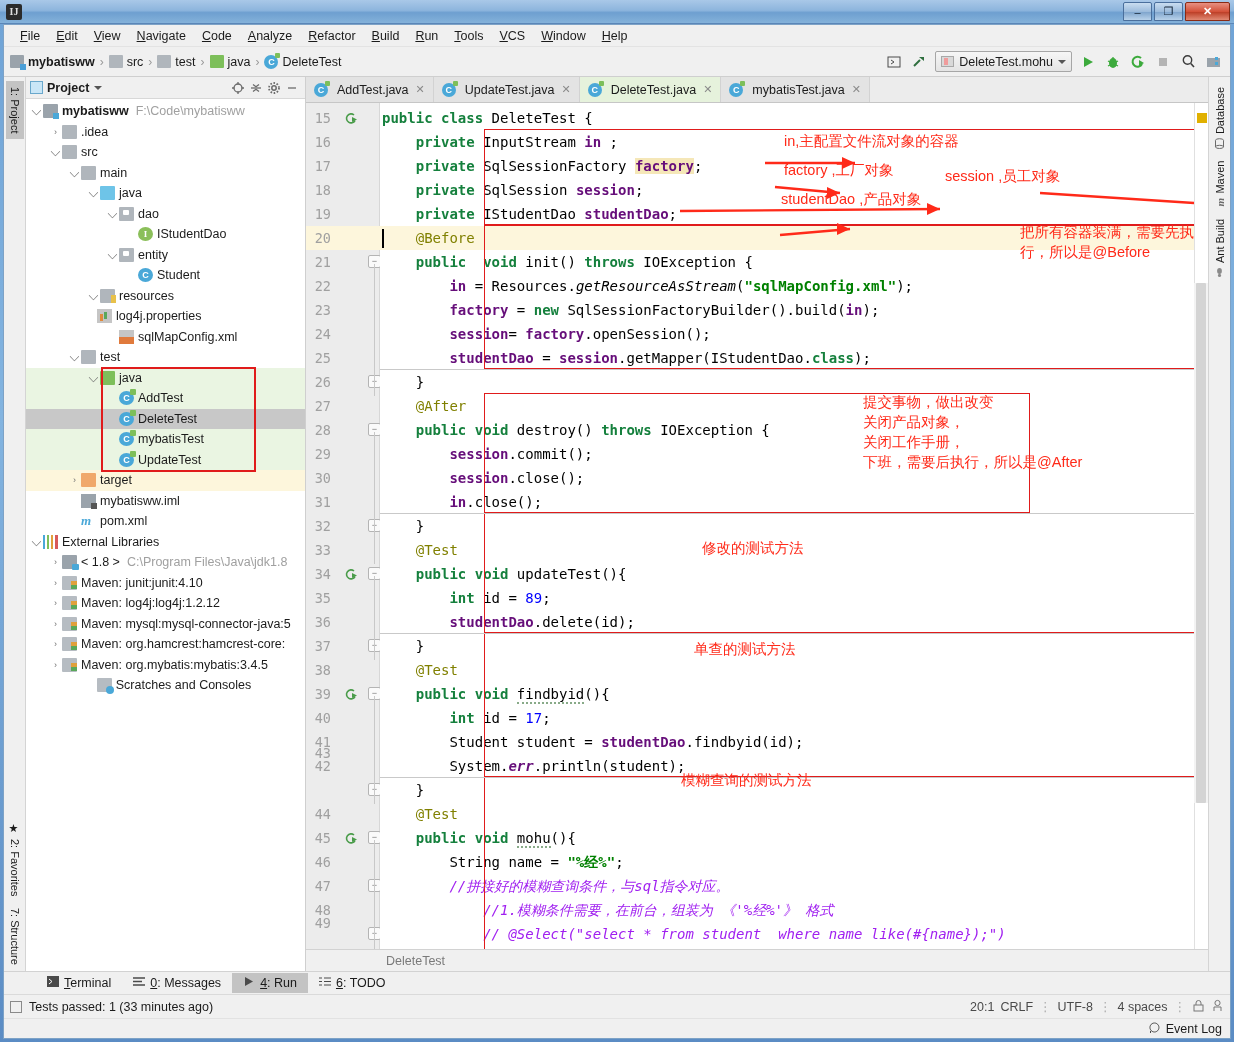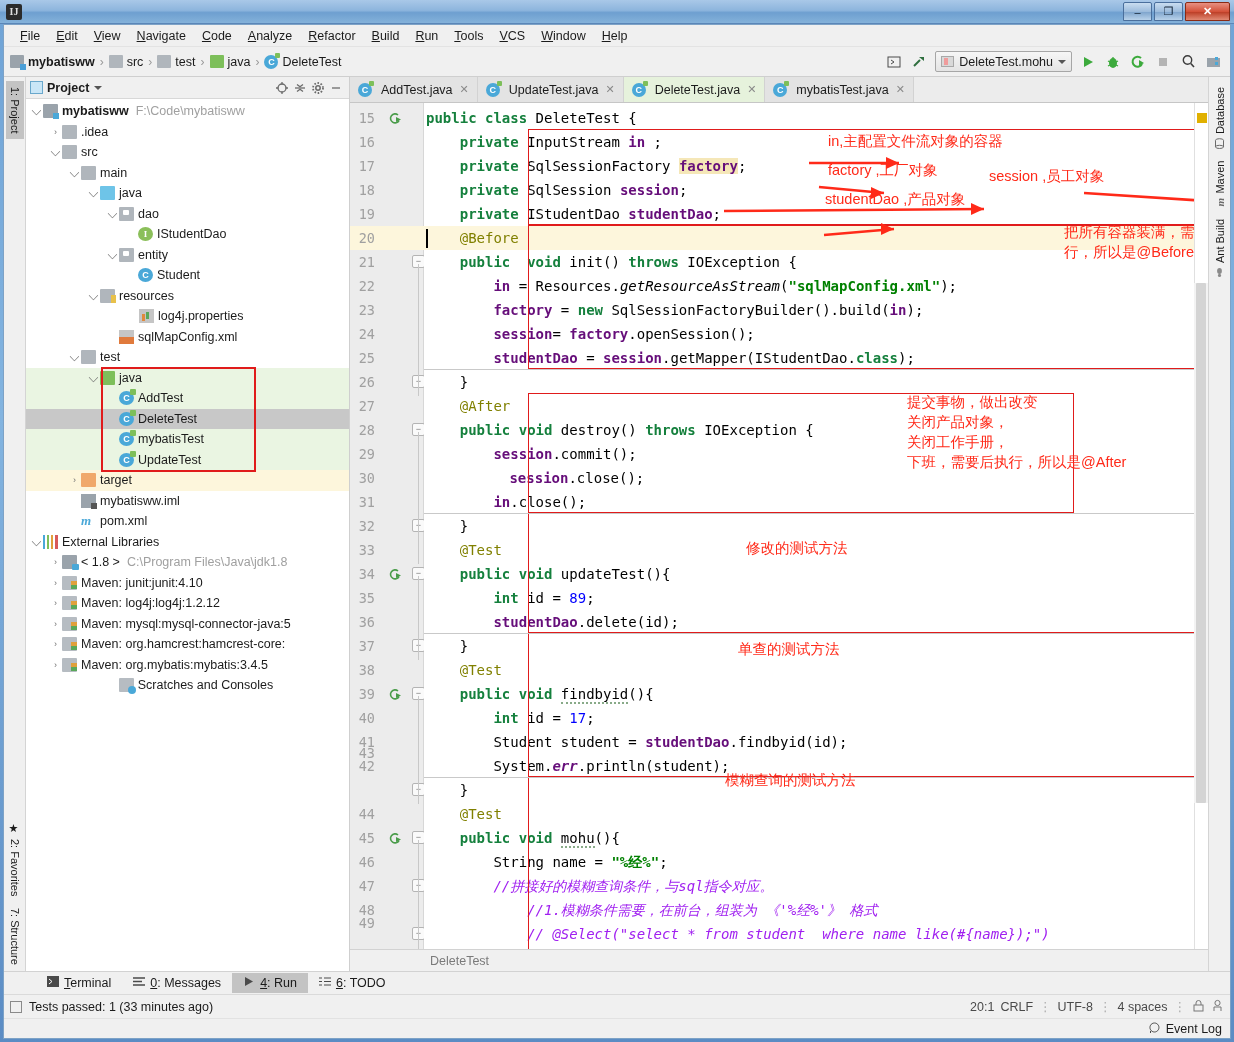--- a/index.html
+++ b/index.html
@@ -96,21 +96,21 @@
   }
   .vstrip.right { border-right: none; border-left: 1px solid #d4d4d4; }
   .vtab {
     writing-mode: vertical-rl; font-size: 11px; color: #1b1b1b;
     padding: 6px 3px; white-space: nowrap; display:flex; align-items:center; gap:4px;
   }
   .vtab.active { background: #c3c3c3; }
   .vtab.flip { writing-mode: vertical-rl; transform: rotate(180deg); }
   
   #project {
-    width: 324px; background: #fff; display: flex; flex-direction: column;
+    width: 280px; background: #fff; display: flex; flex-direction: column;
     border-right: 1px solid #cfcfcf;
   }
   #project-head {
     height: 22px; background: #f0f0f0; display: flex; align-items: center;
     padding: 0 4px; border-bottom: 1px solid #d8d8d8;
   }
   #project-head .ptitle { font-size: 12.5px; font-weight: bold; color: #1b1b1b; margin-left: 4px; }
   #project-head .pcaret { margin-left: 5px; }
   .phico { width:13px;height:13px;background:#c9e6f7;border:1px solid #6aa8cc; }
   #project-head .spacer { margin-left: auto; }
@@ -442,21 +442,21 @@
             <div class="node" style="padding-left: 99px;">
               <span class="arrow"></span>
               <span class="nico i-class">C</span>
               <span class="nlbl">Student</span>
             </div>
             <div class="node" style="padding-left: 61px;">
               <span class="arrow" style="font-size: 13px;">⌵</span>
               <span class="nico f-res"></span>
               <span class="nlbl">resources</span>
             </div>
-            <div class="node" style="padding-left: 100px;">
+            <div class="node" style="padding-left: 58px;">
               <span class="arrow"></span>
               <span class="nico i-props"></span>
               <span class="nlbl">log4j.properties</span>
             </div>
             <div class="node" style="padding-left: 80px;">
               <span class="arrow"></span>
               <span class="nico i-xml">
                 <span style="position:absolute;left:0;bottom:0;width:15px;height:7px;background:#e07a3c;color:#fff;font-size:6px;line-height:7px;text-align:center;">&lt;&gt;</span>
               </span>
               <span class="nlbl">sqlMapConfig.xml</span>
@@ -657,21 +657,21 @@
               <div class="cline" style="top: 123px; left: 2px;"><span class="an">    @Before</span></div>
               <div class="cline" style="top: 147px; left: 2px;"><span class="k">    public  void </span><span class="plain">init() </span><span class="k">throws </span><span class="plain">IOException {</span></div>
               <div class="cline" style="top: 171px; left: 2px;"><span class="f">        in </span><span class="plain">= Resources.</span><span class="si">getResourceAsStream</span><span class="plain">(</span><span class="s">"sqlMapConfig.xml"</span><span class="plain">);</span></div>
               <div class="cline" style="top: 195px; left: 2px;"><span class="f">        factory </span><span class="plain">= </span><span class="k">new </span><span class="plain">SqlSessionFactoryBuilder().build(</span><span class="f">in</span><span class="plain">);</span></div>
               <div class="cline" style="top: 219px; left: 2px;"><span class="f">        session</span><span class="plain">= </span><span class="f">factory</span><span class="plain">.openSession();</span></div>
               <div class="cline" style="top: 243px; left: 2px;"><span class="f">        studentDao </span><span class="plain">= </span><span class="f">session</span><span class="plain">.getMapper(IStudentDao.</span><span class="k">class</span><span class="plain">);</span></div>
               <div class="cline" style="top: 267px; left: 2px;"><span class="plain">    }</span></div>
               <div class="cline" style="top: 291px; left: 2px;"><span class="an">    @After</span></div>
               <div class="cline" style="top: 315px; left: 2px;"><span class="k">    public void </span><span class="plain">destroy() </span><span class="k">throws </span><span class="plain">IOException {</span></div>
               <div class="cline" style="top: 339px; left: 2px;"><span class="f">        session</span><span class="plain">.commit();</span></div>
-              <div class="cline" style="top: 363px; left: 18px;"><span class="f">        session</span><span class="plain">.close();</span></div>
+              <div class="cline" style="top: 363px; left: 2px;"><span class="f">        session</span><span class="plain">.close();</span></div>
               <div class="cline" style="top: 387px; left: 2px;"><span class="f">        in</span><span class="plain">.close();</span></div>
               <div class="cline" style="top: 411px; left: 2px;"><span class="plain">    }</span></div>
               <div class="cline" style="top: 435px; left: 2px;"><span class="an">    @Test</span></div>
               <div class="cline" style="top: 459px; left: 2px;"><span class="k">    public void </span><span class="plain">updateTest(){</span></div>
               <div class="cline" style="top: 483px; left: 2px;"><span class="k">        int </span><span class="plain">id = </span><span class="n">89</span><span class="plain">;</span></div>
               <div class="cline" style="top: 507px; left: 2px;"><span class="f">        studentDao</span><span class="plain">.delete(id);</span></div>
               <div class="cline" style="top: 531px; left: 2px;"><span class="plain">    }</span></div>
               <div class="cline" style="top: 555px; left: 2px;"><span class="an">    @Test</span></div>
               <div class="cline" style="top: 579px; left: 2px;"><span class="k">    public void </span><span class="plain squig">findbyid</span><span class="plain">(){</span></div>
               <div class="cline" style="top: 603px; left: 2px;"><span class="k">        int </span><span class="plain">id = </span><span class="n">17</span><span class="plain">;</span></div>

